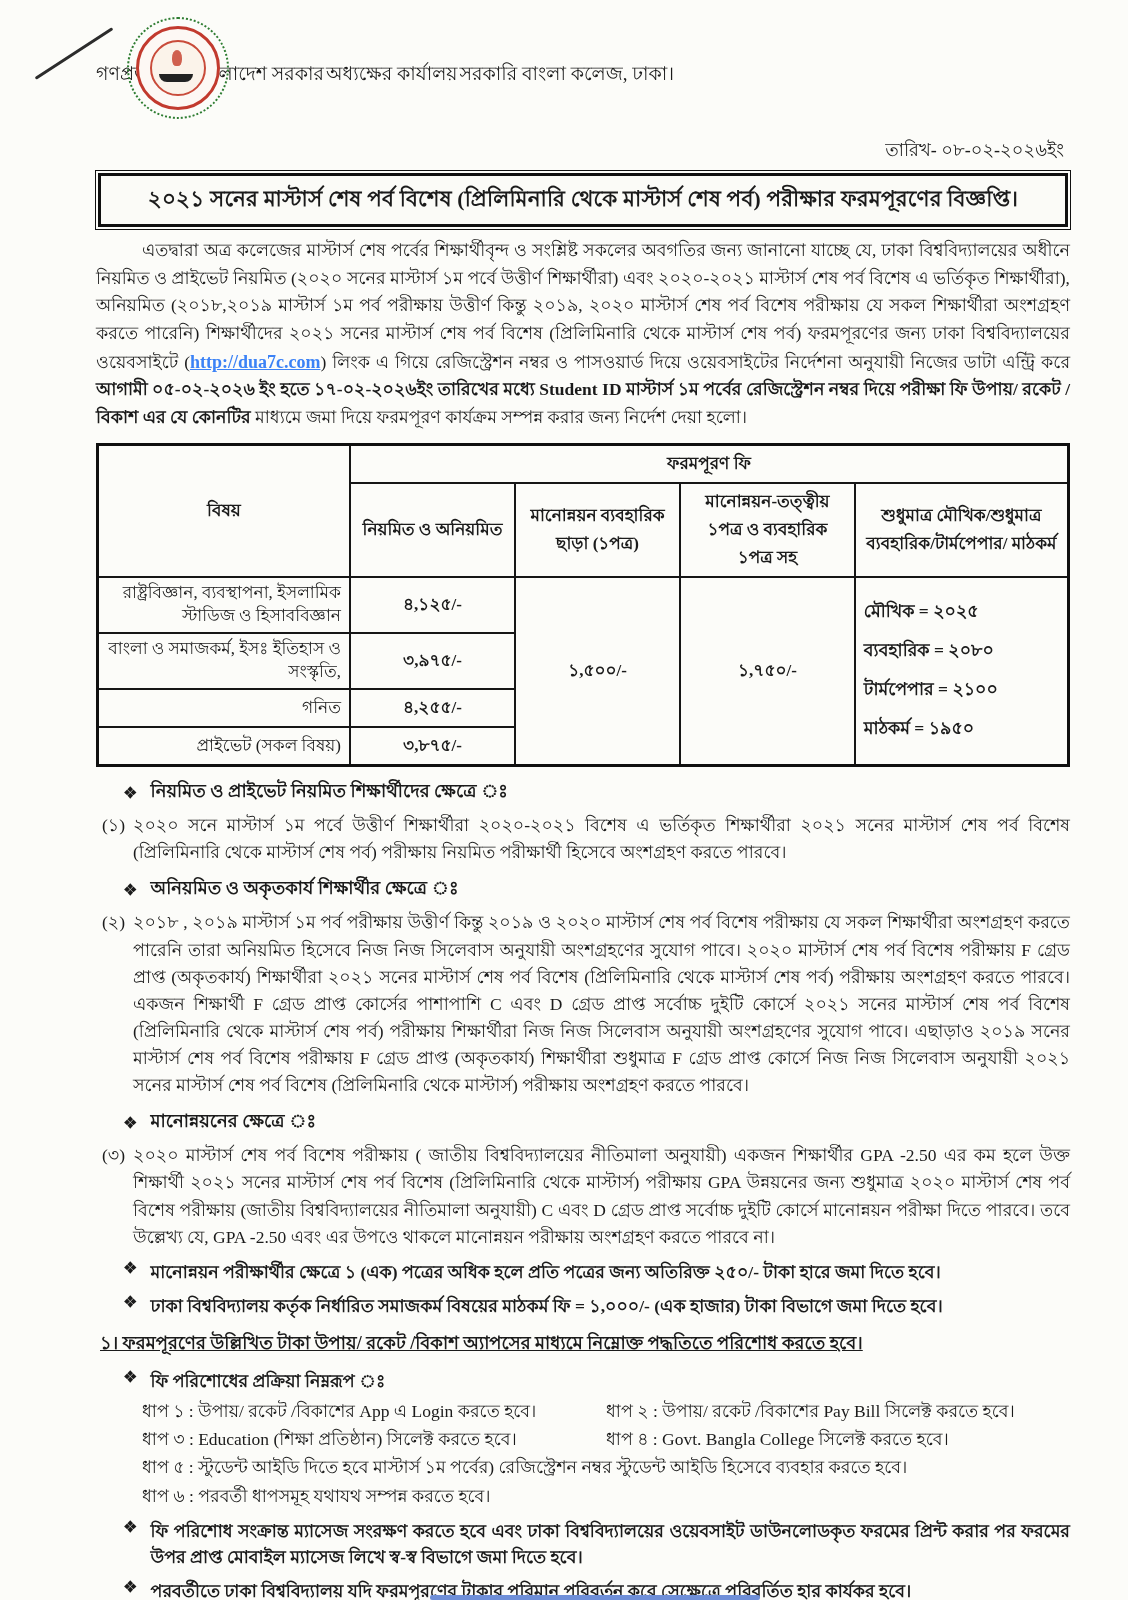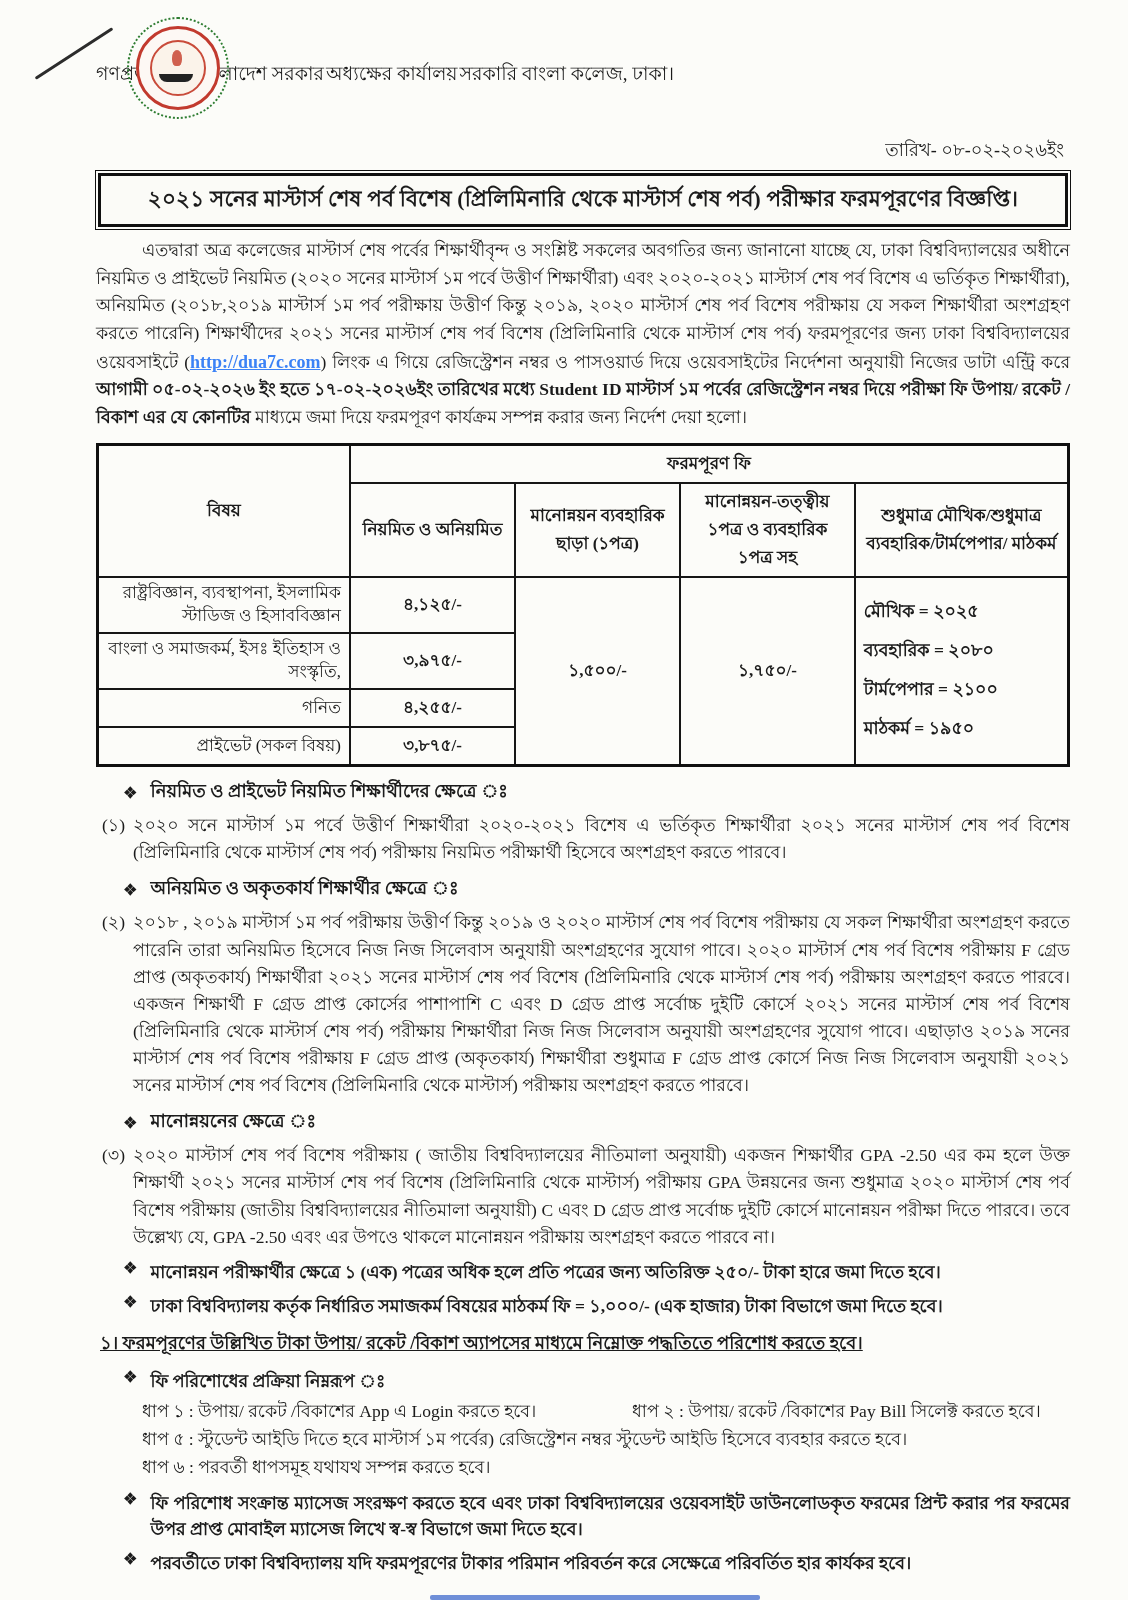--- a/index.html
+++ b/index.html
@@ -78,21 +78,21 @@
   }
   .numbered .no{white-space:nowrap;}
   .bullet-line{
     display:flex;gap:14px;font-size:17.5px;line-height:1.5;text-align:justify;
     margin:8px 0 8px 28px;font-weight:bold;
   }
   .num-line{
     font-weight:bold;font-size:18px;margin:10px 0 6px 4px;text-decoration:underline;
   }
   .steps{margin:2px 0 4px 46px;font-size:17.5px;line-height:1.62;}
-  .steps .row2{display:flex;gap:26px;}
+  .steps .row2{display:flex;}
   .steps .row2 .cell{flex:0 0 50%;}
   .bottom-strip{
     position:absolute;left:430px;bottom:0;width:330px;height:5px;background:#6f8fd8;border-radius:2px;
   }
 </style>
 </head>
 <body>
 
 <div class="page">
 
@@ -208,20 +208,24 @@
   <div class="bullet-line" style="margin-bottom:2px;">
     <span class="diamond">❖</span>
     <span>ফি পরিশোধের প্রক্রিয়া নিম্নরূপ ঃ</span>
   </div>
 
   <div class="steps">
     <div class="row2">
       <div class="cell">ধাপ ১ : উপায়/ রকেট /বিকাশের App এ Login করতে হবে।</div>
       <div class="cell">ধাপ ২ : উপায়/ রকেট /বিকাশের Pay Bill সিলেক্ট করতে হবে।</div>
     </div>
+    <div class="row2">
+      <div class="cell">ধাপ ৩ : Education (শিক্ষা প্রতিষ্ঠান) সিলেক্ট করতে হবে।</div>
+      <div class="cell">ধাপ ৪ : Govt. Bangla College সিলেক্ট করতে হবে।</div>
+    </div>
     <div>ধাপ ৫ : স্টুডেন্ট আইডি দিতে হবে মাস্টার্স ১ম পর্বের) রেজিস্ট্রেশন নম্বর স্টুডেন্ট আইডি হিসেবে ব্যবহার করতে হবে।</div>
     <div>ধাপ ৬ : পরবর্তী ধাপসমূহ যথাযথ সম্পন্ন করতে হবে।</div>
   </div>
 
   <div class="bullet-line">
     <span class="diamond">❖</span>
     <span>ফি পরিশোধ সংক্রান্ত ম্যাসেজ সংরক্ষণ করতে হবে এবং ঢাকা বিশ্ববিদ্যালয়ের ওয়েবসাইট ডাউনলোডকৃত ফরমের প্রিন্ট করার পর ফরমের উপর প্রাপ্ত মোবাইল ম্যাসেজ লিখে স্ব-স্ব বিভাগে জমা দিতে হবে।</span>
   </div>
   <div class="bullet-line">
     <span class="diamond">❖</span>

